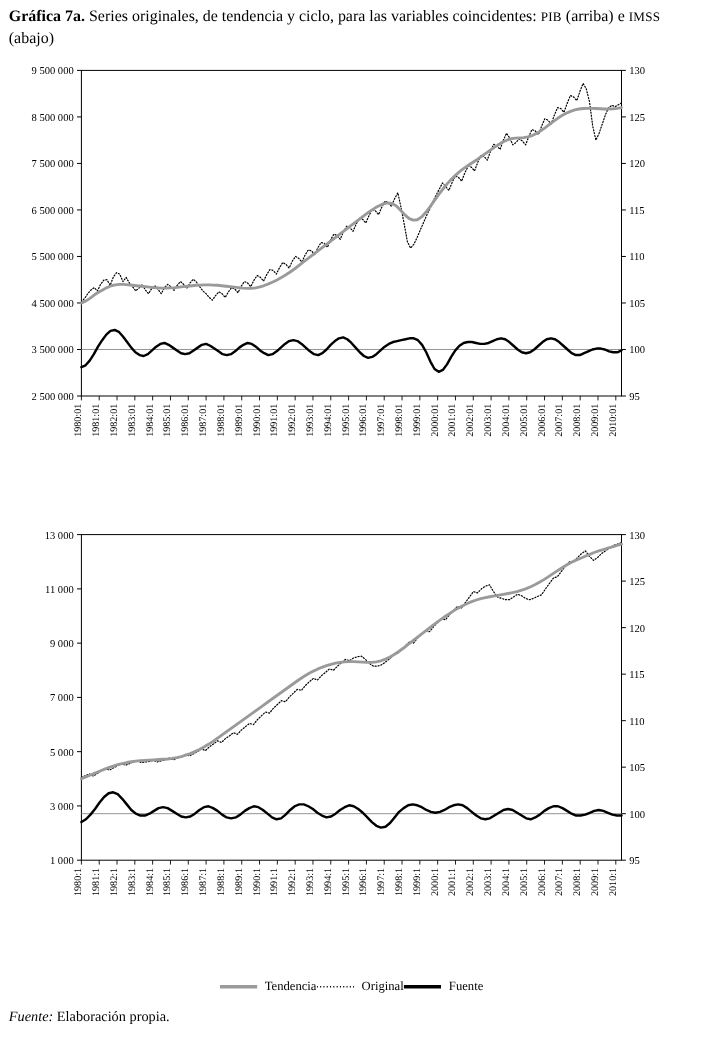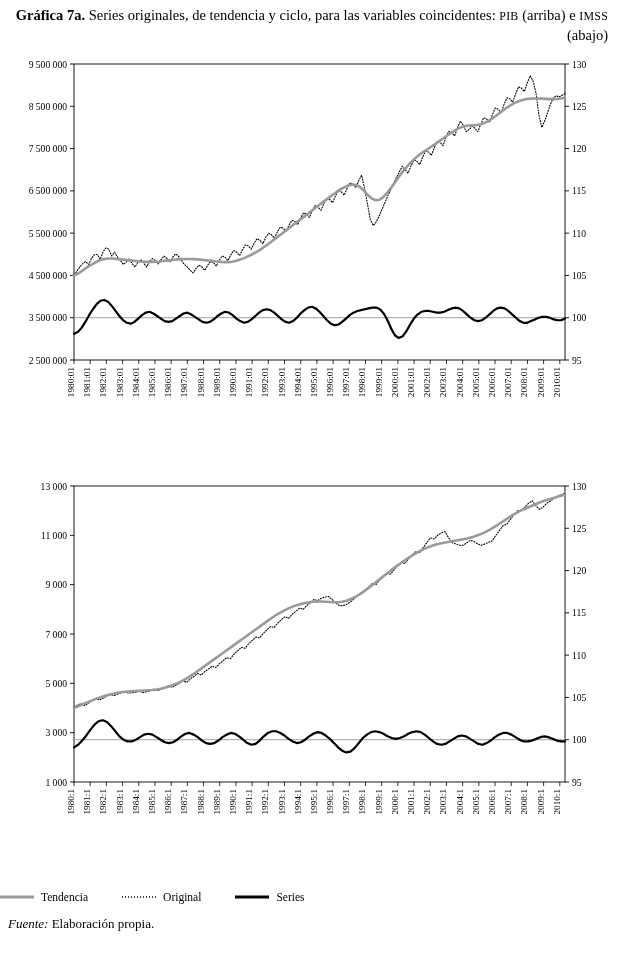--- a/index.html
+++ b/index.html
@@ -20,21 +20,20 @@
     width: 639px;
     height: 966px;
   }
   .caption {
     position: absolute;
     left: 8px;
     top: 6px;
     width: 600px;
     font-size: 14.5px;
     line-height: 1.35;
-    text-align: right;
   }
   .caption .lead {
     font-weight: bold;
   }
   .sc {
     font-size: 0.82em;
     letter-spacing: 0.02em;
   }
   .chart-wrap {
     position: absolute;
@@ -55,22 +54,21 @@
     display: block;
   }
   .legend {
     position: absolute;
     left: 0px;
     top: 886px;
     width: 639px;
     height: 22px;
     display: flex;
     align-items: center;
-    justify-content: flex-start;
-    gap: 34px;
+    justify-content: center;
     font-size: 11.5px;
   }
   .legend-item {
     display: flex;
     align-items: center;
     gap: 7px;
   }
   .legend-label {
     font-family: "Liberation Serif", serif;
     font-size: 11.5px;
@@ -328,21 +326,21 @@
           </svg>
       </span>
       <span class="legend-label">Original</span>
     </div>
     <div class="legend-item">
       <span class="swatch">
         <svg width="34" height="10">
             <line x1="0" y1="5" x2="34" y2="5" stroke="#000000" stroke-width="3.2"></line>
           </svg>
       </span>
-      <span class="legend-label">Series</span>
+      <span class="legend-label">Fuente</span>
     </div>
   </div>
 
   <div class="source">
     <span class="it">Fuente:</span><span> Elaboración propia.</span>
   </div>
 
 </div>
 
 </body></html>

